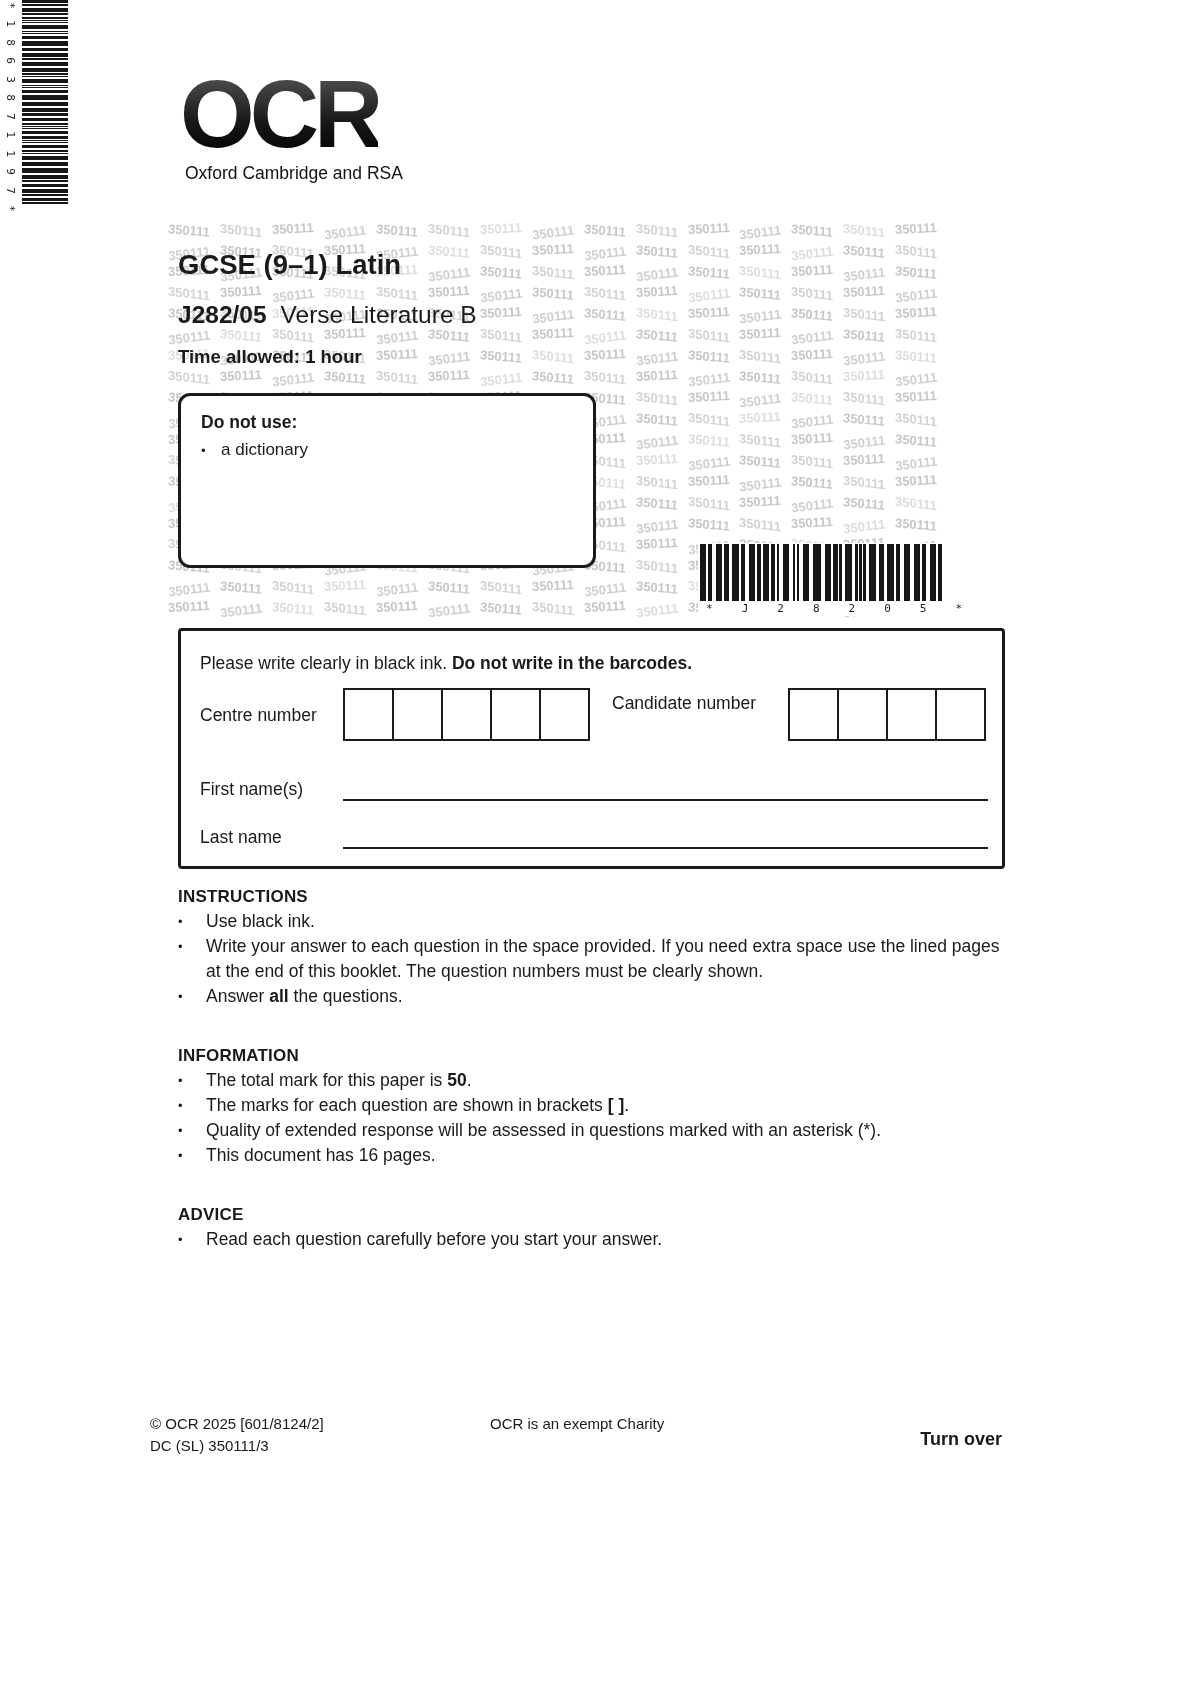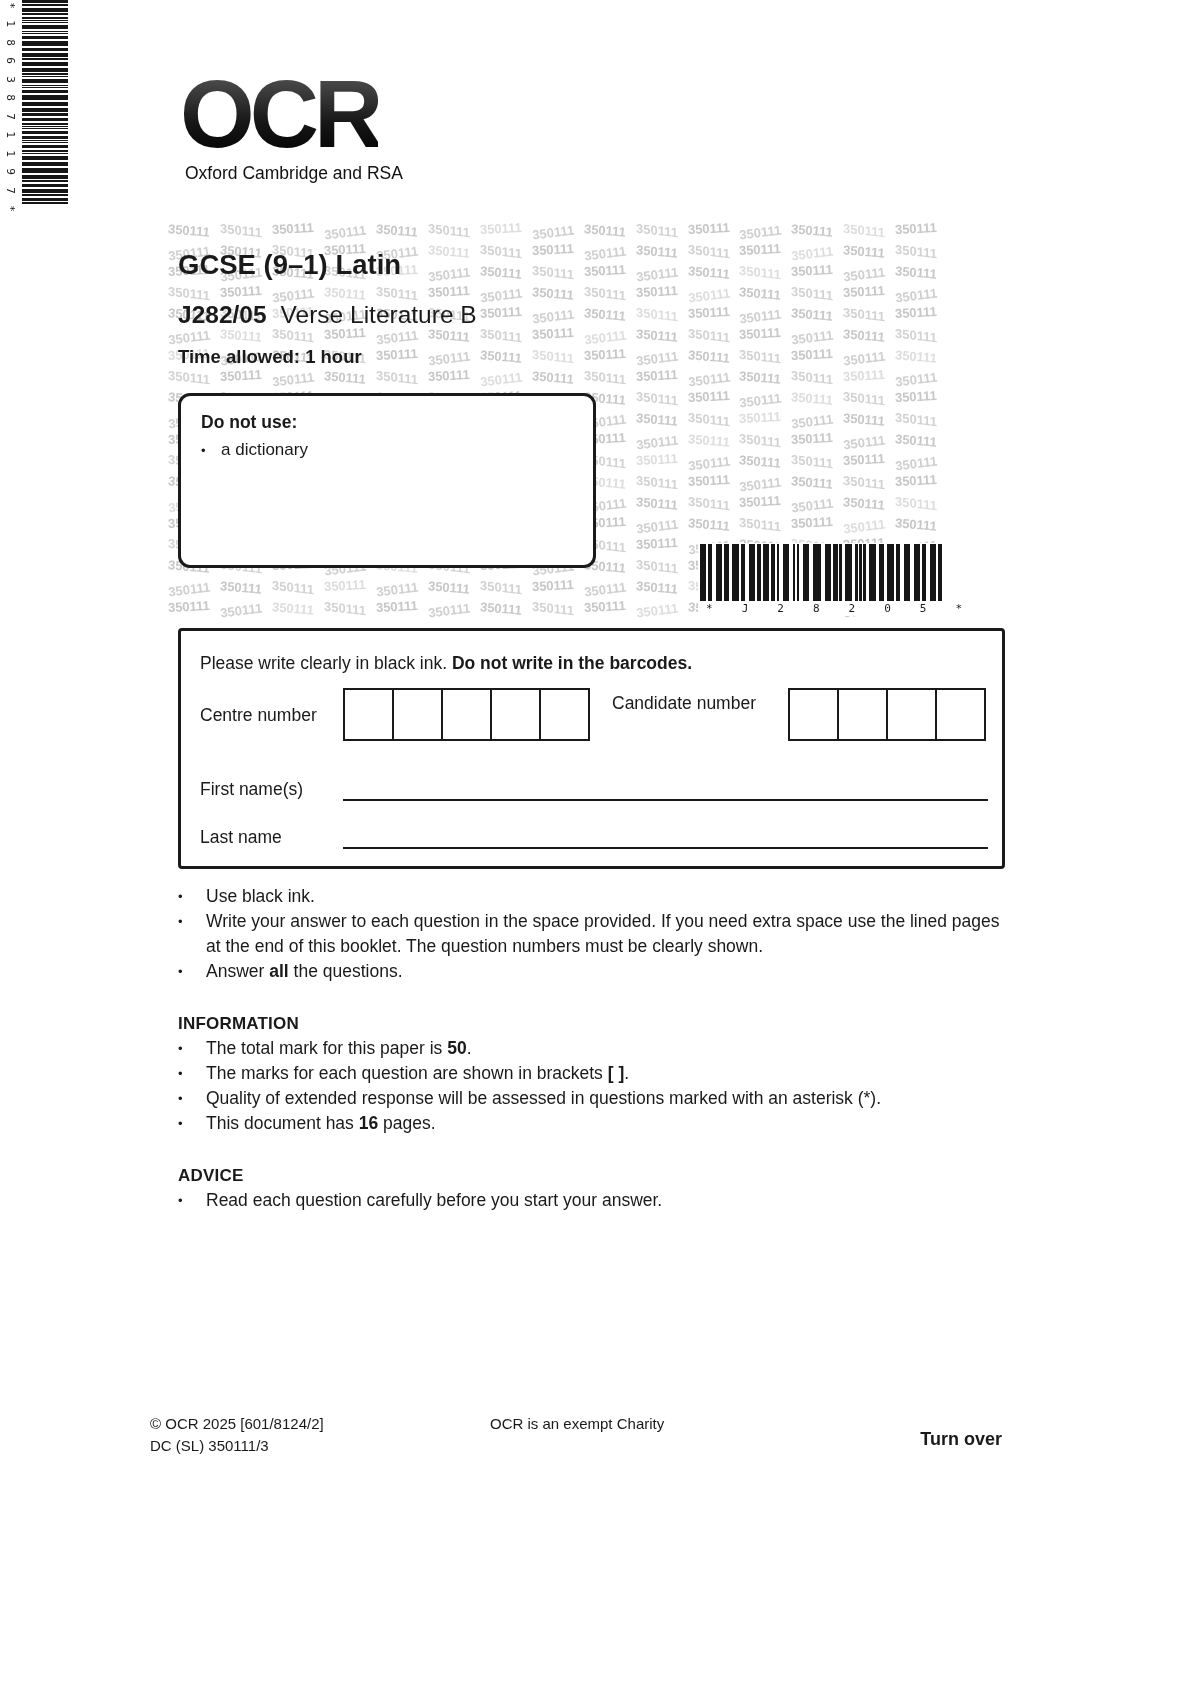--- a/index.html
+++ b/index.html
@@ -70,21 +70,21 @@
   .cell { width:51px; height:53px; border:2px solid #1a1a1a; margin-left:-2px; background:#fff; }
   .cell:first-child { margin-left:0; }
   #firstname-label { left:19px; top:148px; }
   #lastname-label  { left:19px; top:196px; }
   .write-line { position:absolute; border-bottom:2px solid #1a1a1a; height:24px; width:645px; left:162px; }
   #firstname-line { top:146px; }
   #lastname-line  { top:194px; }
 
   
   #sections { left:178px; top:884px; width:832px; }
-  .section { margin-top:27px; }
+  .section { margin-top:34px; }
   .section:first-child { margin-top:0; }
   .section h2 { font-size:17px; font-weight:bold; line-height:25px; letter-spacing:0.2px; }
   .bullet-row { display:flex; font-size:17.5px; line-height:25px; }
   .bullet-glyph { width:28px; flex-shrink:0; font-size:13px; }
   .bullet-text { flex:1; }
 
   
   .footer-text { font-size:15px; }
   #footer-copyright { left:150px; top:1415px; }
   #footer-dc { left:150px; top:1437px; }
@@ -249,20 +249,21 @@
         </div>
       <div class="field-label" id="firstname-label">First name(s)</div>
       <div class="write-line" id="firstname-line"></div>
       <div class="field-label" id="lastname-label">Last name</div>
       <div class="write-line" id="lastname-line"></div>
     </div>
   </div>
 
   <div class="z" id="sections">
     <div class="section">
+      <h2>INSTRUCTIONS</h2>
       <div>
           <div class="bullet-row">
             <span class="bullet-glyph">•</span>
             <span class="bullet-text"><span>Use black ink.</span></span>
           </div>
           <div class="bullet-row">
             <span class="bullet-glyph">•</span>
             <span class="bullet-text"><span>Write your answer to each question in the space provided. If you need extra space use the lined pages at the end of this booklet. The question numbers must be clearly shown.</span></span>
           </div>
           <div class="bullet-row">
@@ -281,21 +282,21 @@
           <div class="bullet-row">
             <span class="bullet-glyph">•</span>
             <span class="bullet-text"><span>The marks for each question are shown in brackets </span><span style="font-weight: bold;">[ ]</span><span>.</span></span>
           </div>
           <div class="bullet-row">
             <span class="bullet-glyph">•</span>
             <span class="bullet-text"><span>Quality of extended response will be assessed in questions marked with an asterisk (*).</span></span>
           </div>
           <div class="bullet-row">
             <span class="bullet-glyph">•</span>
-            <span class="bullet-text"><span>This document has </span><span style="font-weight: bold;">16</span><span> pages.</span></span>
+            <span class="bullet-text"><span>This document has </span><span style="font-weight: normal;">16</span><span> pages.</span></span>
           </div>
         </div>
     </div>
     <div class="section">
       <h2>ADVICE</h2>
       <div>
           <div class="bullet-row">
             <span class="bullet-glyph">•</span>
             <span class="bullet-text"><span>Read each question carefully before you start your answer.</span></span>
           </div>

